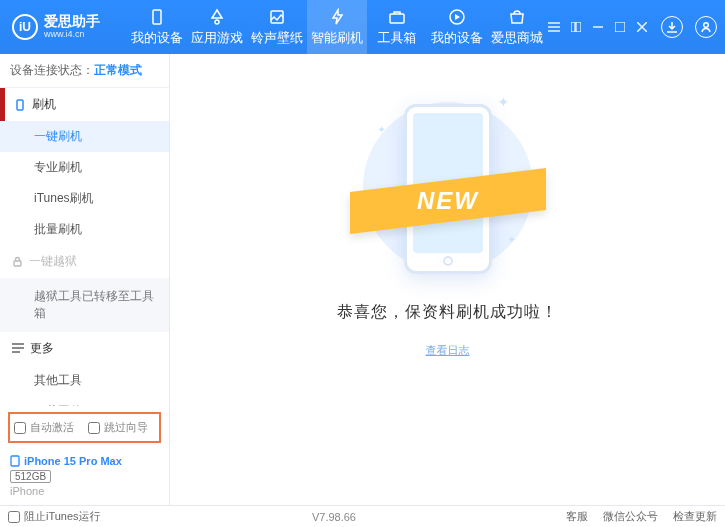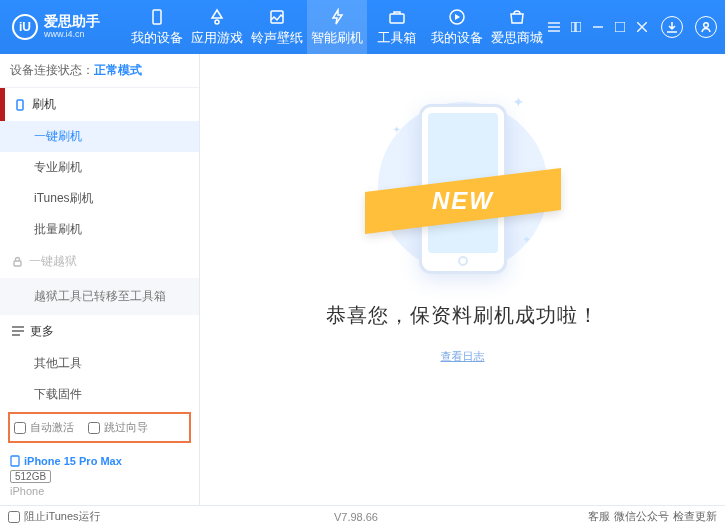--- a/index.html
+++ b/index.html
@@ -16,21 +16,21 @@
 .topnav-item { width: 60px; display: flex; flex-direction: column; align-items: center; justify-content: center; gap: 3px; font-size: 13px; cursor: pointer; }
 .topnav-item.active { background: rgba(255,255,255,.18); }
 .topnav-icon { width: 18px; height: 18px; display: flex; align-items: center; justify-content: center; }
 
 .win-controls { margin-left: auto; display: flex; align-items: center; gap: 8px; font-size: 11px; }
 .win-btn { width: 14px; height: 14px; display: flex; align-items: center; justify-content: center; cursor: pointer; opacity: .9; }
 .round-btn { width: 22px; height: 22px; border: 1.5px solid #fff; border-radius: 50%; display: flex; align-items: center; justify-content: center; cursor: pointer; margin-left: 4px; }
 
 .body-area { display: flex; height: calc(100% - 54px - 22px); }
 
-.sidebar { width: 200px; border-right: 1px solid #e5e9f0; display: flex; flex-direction: column; font-size: 12px; color: #444; }
+.sidebar { width: 170px; border-right: 1px solid #e5e9f0; display: flex; flex-direction: column; font-size: 12px; color: #444; }
 .status-row { padding: 8px 10px; border-bottom: 1px solid #eef1f5; color: #666; }
 .status-value { color: #2d8cff; font-weight: bold; }
 .tree { flex: 1; overflow: auto; }
 .tree-header { padding: 8px 12px; display: flex; align-items: center; gap: 6px; color: #333; }
 .tree-header.accent { border-left: 5px solid #b91c1c; padding-left: 9px; }
 .tree-item { padding: 7px 12px 7px 34px; cursor: pointer; color: #555; }
 .tree-item.active { background: #eaf3ff; color: #2d8cff; }
 .tree-item.block { background: #f5f7fa; padding: 10px 12px 10px 34px; line-height: 1.4; color: #777; }
 .tree-lock { color: #bbb; display: flex; gap: 6px; align-items: center; padding: 8px 12px; }
 
@@ -46,29 +46,29 @@
 .main { flex: 1; position: relative; display: flex; flex-direction: column; align-items: center; padding-top: 30px; }
 .illus { width: 160px; height: 210px; position: relative; display: flex; align-items: center; justify-content: center; }
 .bg-circle { position: absolute; width: 170px; height: 170px; border-radius: 50%; background: #e9f2ff; top: 18px; }
 .phone { position: relative; width: 88px; height: 170px; background: #fff; border: 3px solid #dbe7f7; border-radius: 12px; box-shadow: 0 6px 20px rgba(40,100,200,.15); }
 .phone::after { content:""; position:absolute; top:6px; bottom:18px; left:6px; right:6px; background:#dff1ff; border-radius:4px; }
 .phone-btn { position:absolute; bottom:5px; left:50%; width:10px; height:10px; border:2px solid #dbe7f7; border-radius:50%; transform:translateX(-50%); }
 .ribbon { position: absolute; top: 96px; left: -18px; right: -18px; height: 42px; background: #ffbf3a; transform: skewY(-7deg); display: flex; align-items: center; justify-content: center; box-shadow: 0 4px 10px rgba(0,0,0,.12); }
 .ribbon span { transform: skewY(7deg); font-family: Arial, sans-serif; font-weight: 900; font-size: 24px; color: #fff; letter-spacing: 2px; font-style: italic; }
 .sparkle { position:absolute; color:#cde4ff; font-size:14px; }
 
-.msg { font-size: 20px; color: #333; margin-top: 8px; letter-spacing: 1px; }
+.msg { font-size: 16px; color: #333; margin-top: 8px; letter-spacing: 1px; }
 .ok-btn { margin-top: 18px; padding: 6px 26px; border: 1px solid #d0d7e2; background: #fff; font-size: 13px; color: #444; cursor: pointer; }
 .log-link { margin-top: 20px; font-size: 11px; color: #7aa9e8; text-decoration: underline; cursor: pointer; }
 
 .footer { height: 22px; border-top: 1px solid #e5e9f0; display: flex; align-items: center; font-size: 11px; color: #666; padding: 0 8px; }
 .footer .chk { gap: 4px; }
 .footer-spacer { flex: 1; }
 .footer-ver { color: #888; margin-right: 210px; }
-.footer-right { display: flex; gap: 4px; }
+.footer-right { display: flex; gap: 15px; }
 .footer-right span { cursor: pointer; }
 
 svg { display: block; }
 </style>
 </head>
 <body>
 
 <div class="titlebar">
   <div class="logo-block">
     <div class="logo-circle">iU</div>

